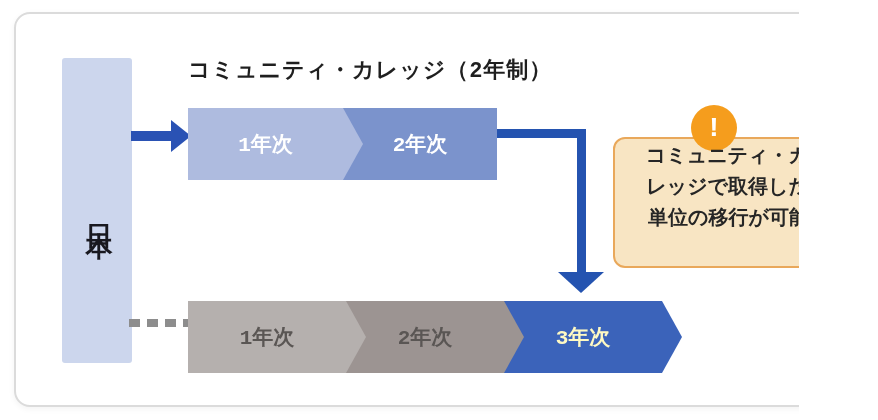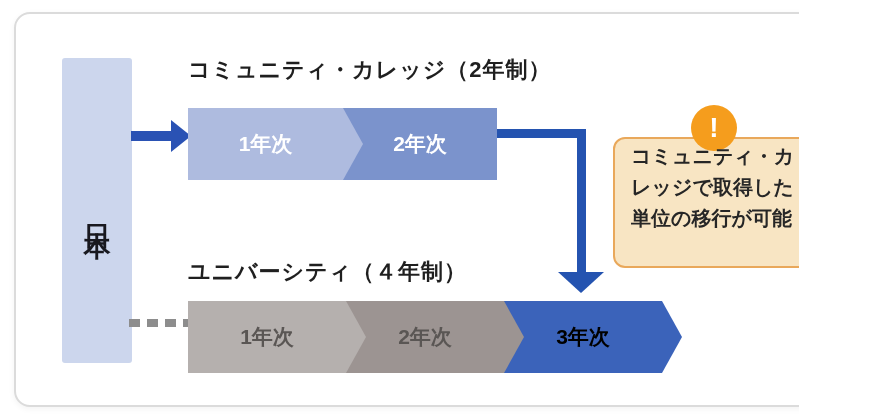--- a/index.html
+++ b/index.html
@@ -1,19 +1,19 @@
 <!DOCTYPE html>
 <html><head>
 <meta charset="utf-8">
 <style>
   html,body { margin:0; padding:0; background:#ffffff; }
   .stage {
     position:relative; width:799px; height:420px;
-    font-family:Liberation Sans, sans-serif;
-    overflow:hidden; background:#ffffff;
+    font-family:Liberation Mono, monospace;
+    overflow:hidden; background:#ffffff;text-align:right;
   }
   .card {
     position:absolute; left:14px; top:12px; width:849px; height:395px;
     background:#ffffff; border:2px solid #dbdbdb; border-radius:16px;
     box-shadow:0 2px 6px rgba(0,0,0,0.05); box-sizing:border-box;
   }
   .japan-box {
     position:absolute; left:62px; top:58px; width:70px; height:305px;
     background:#ccd6ed; border-radius:3px;
     display:flex; align-items:center; justify-content:center;
@@ -96,31 +96,30 @@
     <span>1年次</span>
   </div>
   <div class="seg cc-seg-1" style="background-color: rgb(123, 147, 204); color: rgb(255, 255, 255);">
     <span>2年次</span>
   </div>
 
   <div class="elbow-h" style="background-color: rgb(36, 83, 176);"></div>
   <div class="elbow-v" style="background-color: rgb(36, 83, 176);"></div>
   <div class="elbow-head" style="border-top-color: rgb(36, 83, 176);"></div>
 
-  <div class="title uni-title">ユニバーシティ（４年制）</div>
 
   <div class="dashed-line"></div>
 
   <div class="seg point uni-seg-0" style="background-color: rgb(181, 176, 174); color: rgb(90, 86, 84);">
     <span>1年次</span>
   </div>
   <div class="seg point uni-seg-1" style="background-color: rgb(156, 148, 146); color: rgb(90, 86, 84);">
     <span>2年次</span>
   </div>
-  <div class="seg point uni-seg-2" style="background-color: rgb(59, 99, 186); color: #000000;">
+  <div class="seg point uni-seg-2" style="background-color: rgb(59, 99, 186); color: #fef9c3;">
     <span>3年次</span>
   </div>
 
   <div class="callout" style="background-color: rgb(248, 229, 195); border-color: rgb(233, 168, 91);"></div>
   <div class="callout-badge" style="background-color: rgb(245, 157, 29);">
     <span>!</span>
   </div>
   <div class="callout-text">コミュニティ・カ
 レッジで取得した
 単位の移行が可能</div>

